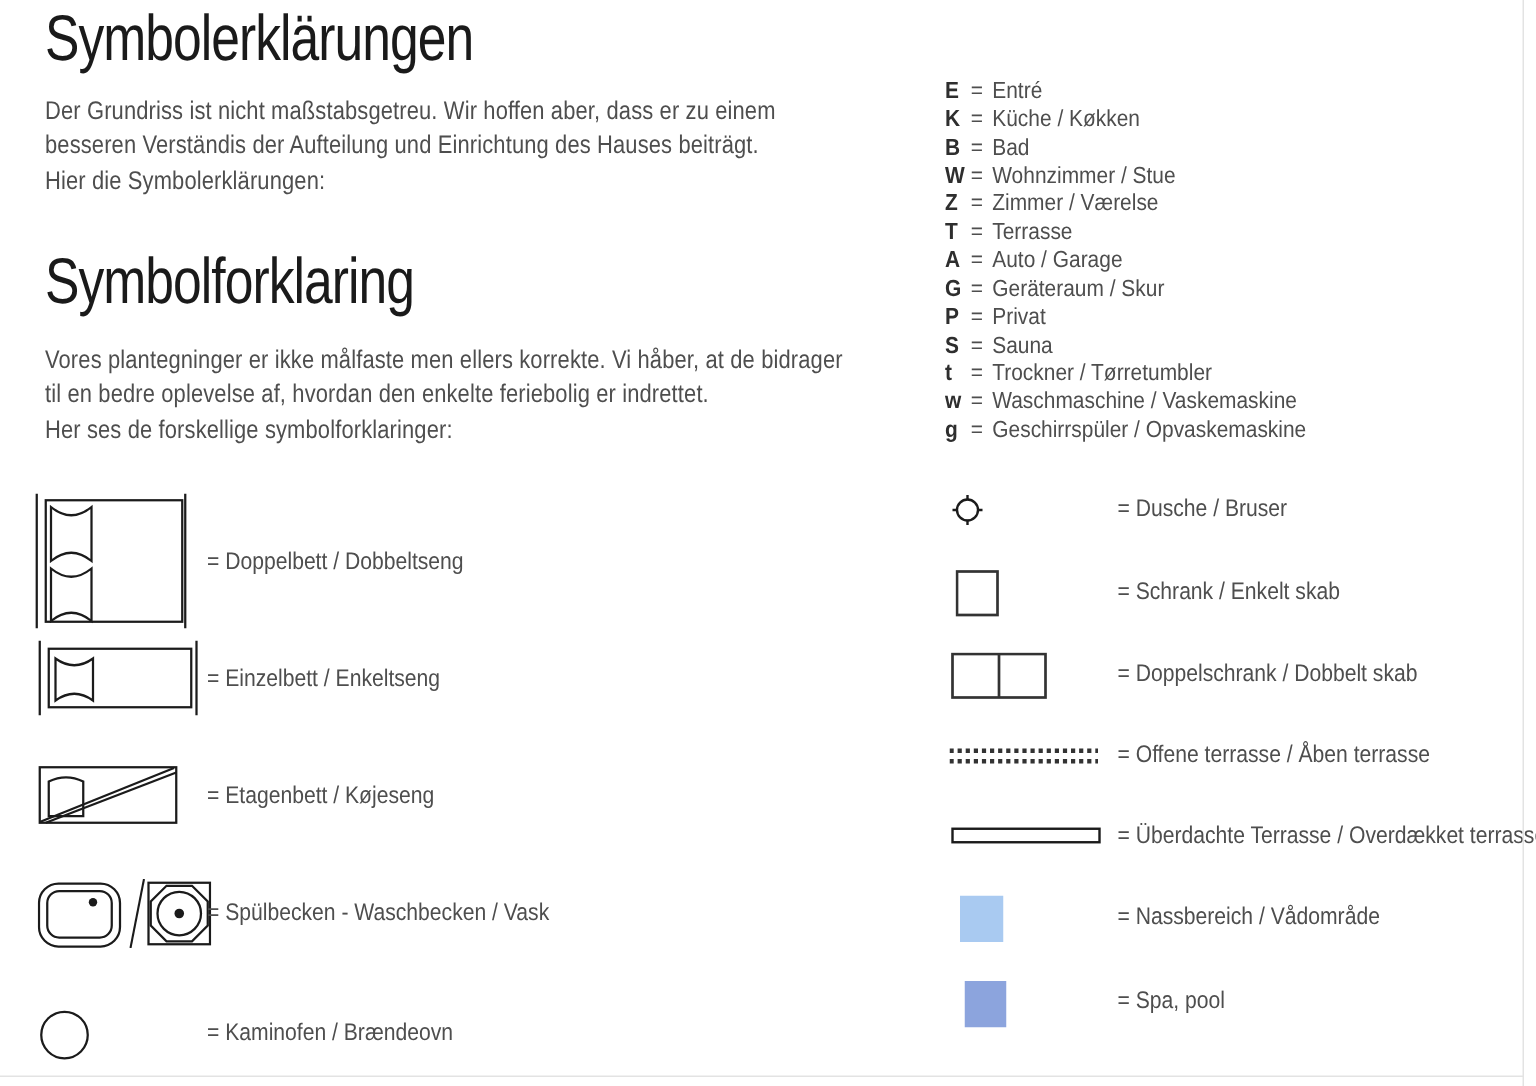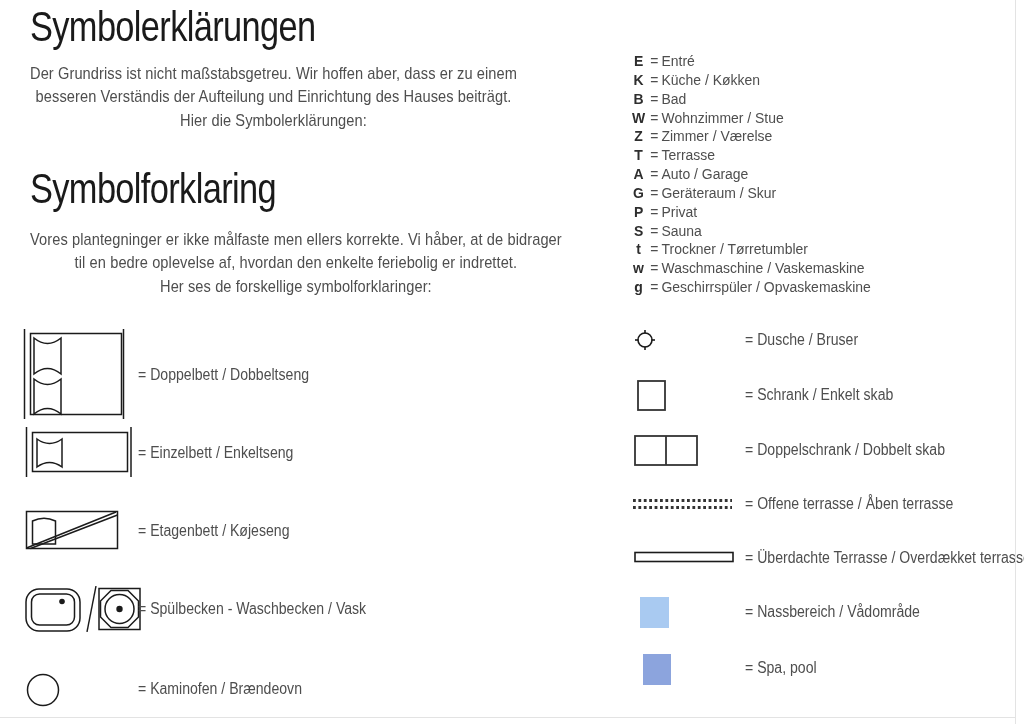--- a/index.html
+++ b/index.html
@@ -1,17 +1,17 @@
 <!DOCTYPE html>
 <html><head>
 <meta charset="utf-8">
 <style>
   html,body{margin:0;padding:0;background:#ffffff;}
   #page{position:relative;width:1024px;height:724px;background:#ffffff;overflow:hidden;
-        font-family:"Liberation Sans", sans-serif;text-align:center;}
+        font-family:"Liberation Sans", sans-serif;}
   .h-title{position:absolute;font-size:43px;font-weight:400;color:#1a1a1a;
            letter-spacing:-0.8px;white-space:nowrap;transform:scaleX(0.80);transform-origin:0 0;}
   .intro{position:absolute;font-size:17px;line-height:23.3px;color:#4e4e4e;
          white-space:pre-line;transform:scaleX(0.86);transform-origin:0 0;letter-spacing:0.1px;}
   .room-list{position:absolute;left:630px;top:52px;font-size:15.5px;line-height:18.85px;
              transform:scaleX(0.9);transform-origin:0 0;}
   .room-row{display:flex;white-space:nowrap;}
   .room-letter{width:19px;font-weight:bold;color:#2e2e2e;}
   .room-eq{width:16px;color:#4e4e4e;}
   .room-text{color:#4e4e4e;}

